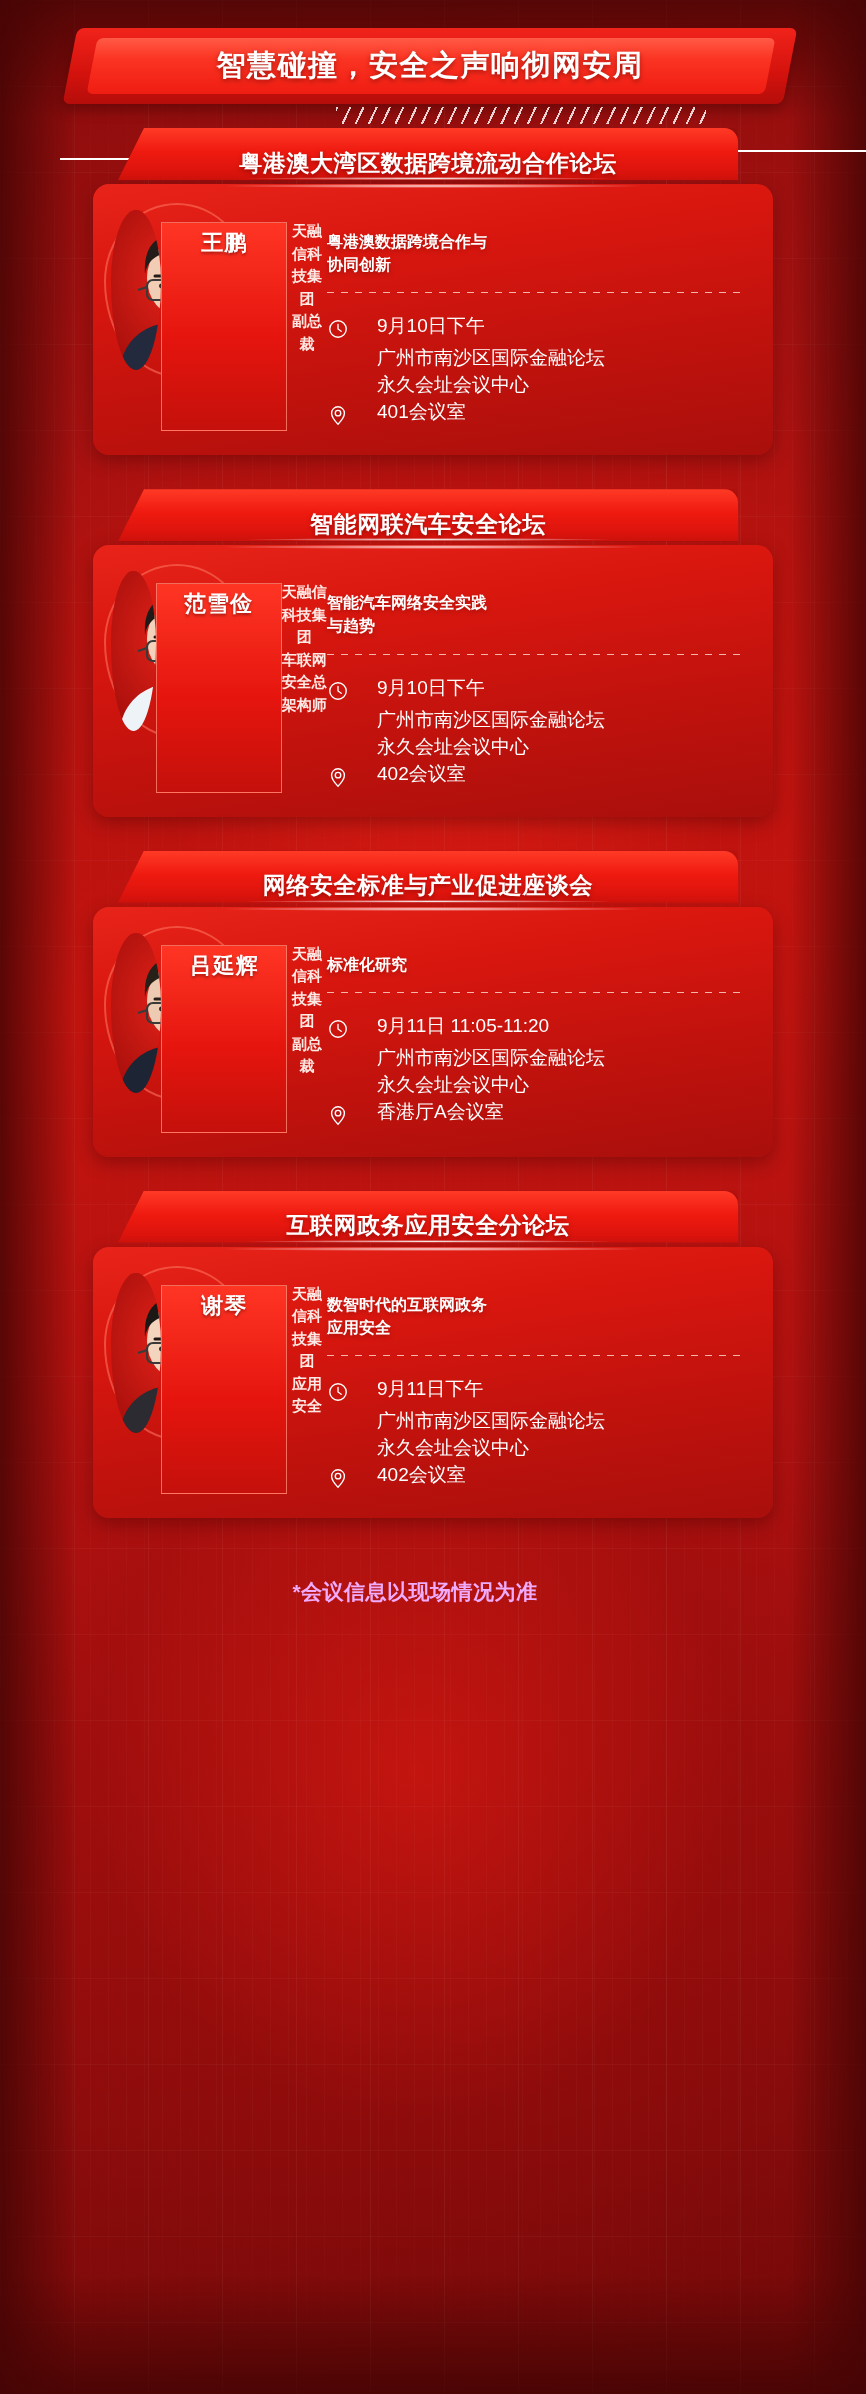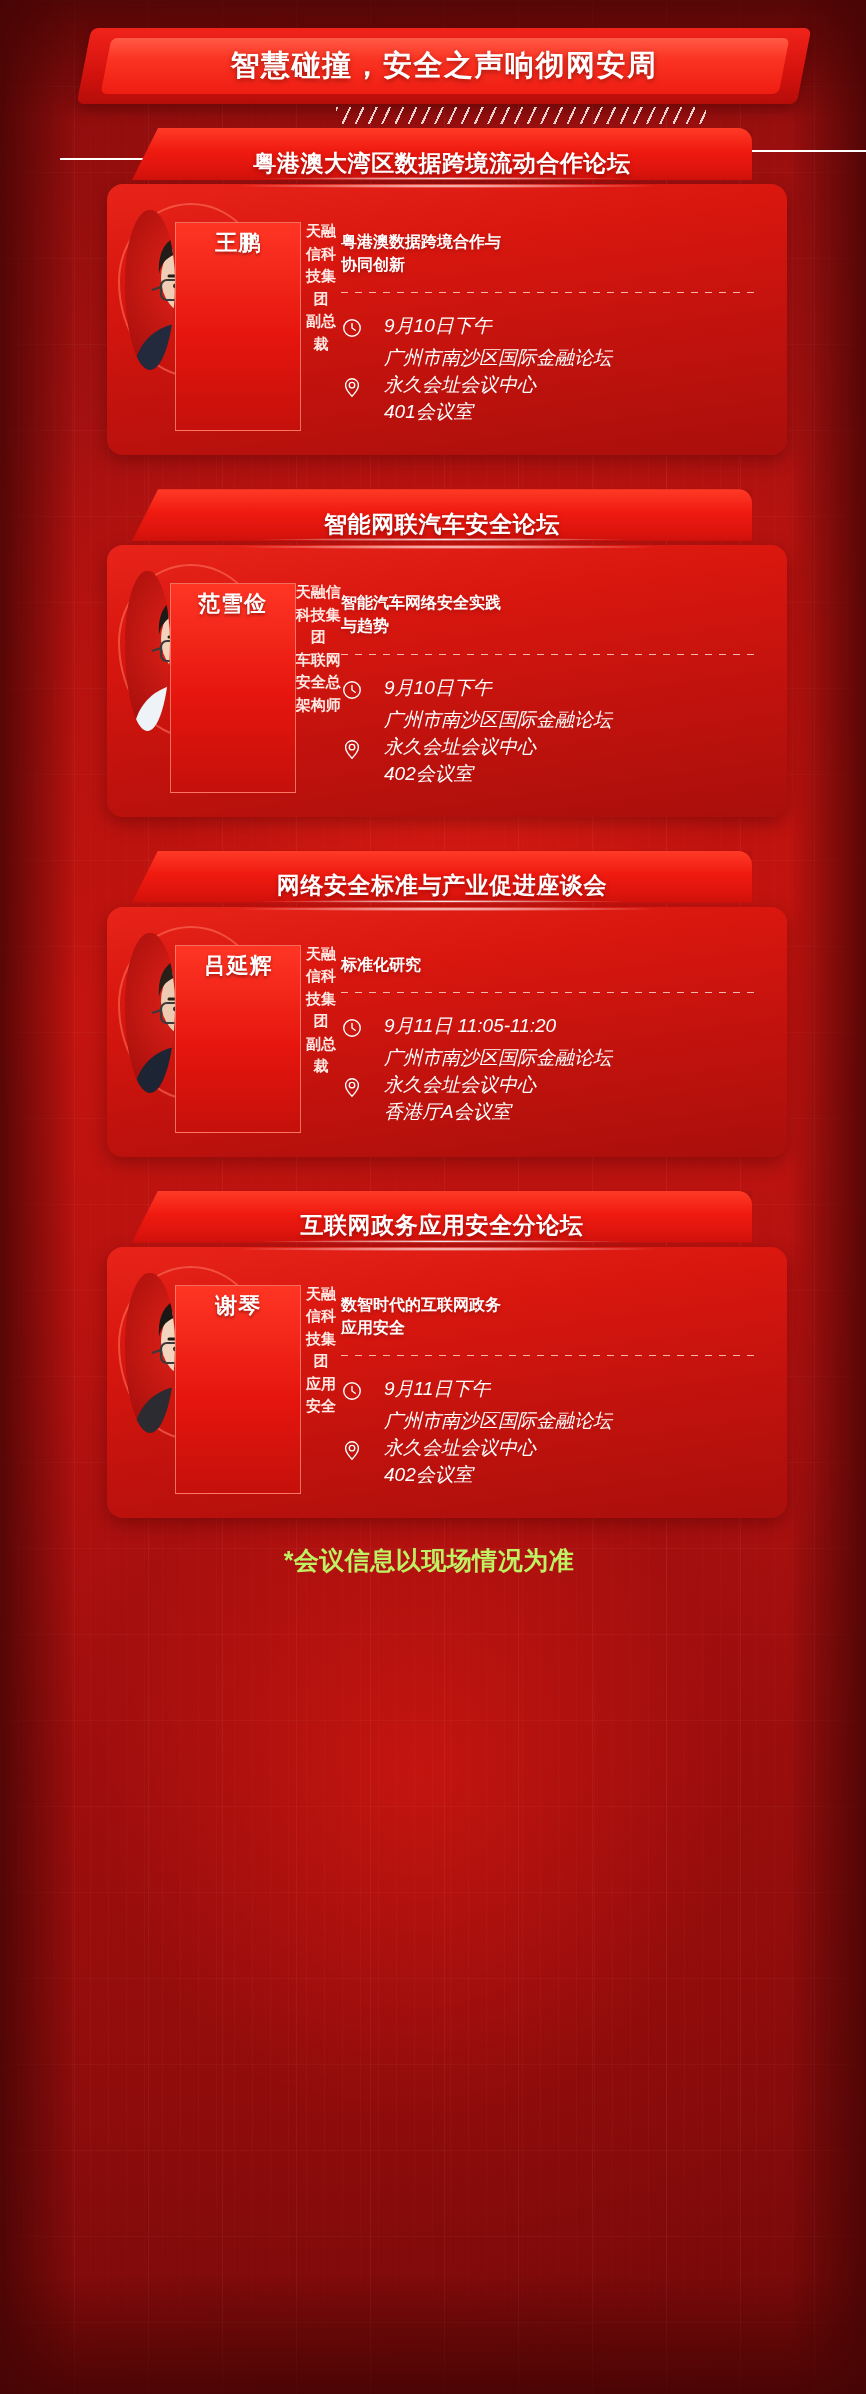--- a/index.html
+++ b/index.html
@@ -36,21 +36,21 @@
     mask-image:linear-gradient(to bottom, transparent 0, rgba(0,0,0,.7) 12%, rgba(0,0,0,.25) 45%, rgba(0,0,0,.7) 88%, transparent 100%);
     -webkit-mask-image:linear-gradient(to bottom, transparent 0, rgba(0,0,0,.7) 12%, rgba(0,0,0,.25) 45%, rgba(0,0,0,.7) 88%, transparent 100%);
   }
   .vignette {
     position:absolute; inset:0; z-index:2; pointer-events:none;
     background:
       linear-gradient(to right, rgba(70,4,4,.85) 0%, rgba(70,4,4,0) 9%, rgba(70,4,4,0) 91%, rgba(70,4,4,.85) 100%),
       linear-gradient(to bottom, rgba(60,3,3,.7) 0%, rgba(60,3,3,0) 5%, rgba(60,3,3,0) 95%, rgba(60,3,3,.75) 100%);
   }
 
-  .page { position:relative; z-index:5; width:714px;padding-left:14px; }
+  .page { position:relative; z-index:5; width:714px; }
 
   
   .banner-wrap { position:relative; padding-top:28px; height:128px; }
   .banner-outer {
     position:absolute; left:70px; top:28px; width:720px; height:76px;
     background:linear-gradient(180deg,#f0231a 0%,#d4120d 60%,#b50d0a 100%);
     transform:skewX(-11deg);
     border-radius:7px;
     box-shadow:0 5px 14px rgba(60,0,0,.42);
   }
@@ -134,31 +134,31 @@
     color:#fff; font-size:22px; font-weight:700; text-align:center; letter-spacing:1px;
     text-shadow:0 2px 3px rgba(80,0,0,.5);
   }
   .org { margin-top:10px; color:#ffe9e4; font-size:15px; line-height:1.5; text-align:center; font-weight:700; }
 
   
   .det { flex:1; padding-top:26px; min-width:0; }
   .topic { color:#fff; font-size:16px; font-weight:700; line-height:1.45; text-shadow:0 2px 4px rgba(90,0,0,.35); }
   .divider { margin:16px 0 20px; height:1px;
     background:repeating-linear-gradient(to right, rgba(255,210,200,.85) 0 7px, rgba(255,255,255,0) 7px 14px); }
-  .irow { display:flex; align-items:center; gap:21px; margin-bottom:5px;font-style:italic; }
+  .irow { display:flex; align-items:flex-end; gap:28px; margin-bottom:5px; }
   .irow .ic { flex:0 0 22px; width:22px; height:22px; margin-top:3px; }
   .irow .txt { color:#fff; font-size:19px; line-height:1.42; font-weight:500; }
 
   .gap { height:34px; }
   .gap-sm { height:26px; }
 
   .footnote {
     width:866px; text-align:center; padding-right:36px;
-    color:#bef264; font-size:25px; font-weight:600;
-    letter-spacing:.5px;
+    color:#f0abfc; font-size:21px; font-weight:600;
+    margin-top:34px; letter-spacing:.5px;
   }
 </style>
 </head>
 <body>
 
 <div class="bg"></div>
 <div class="grid"></div>
 <div class="grid2"></div>
 
 <div class="page">

